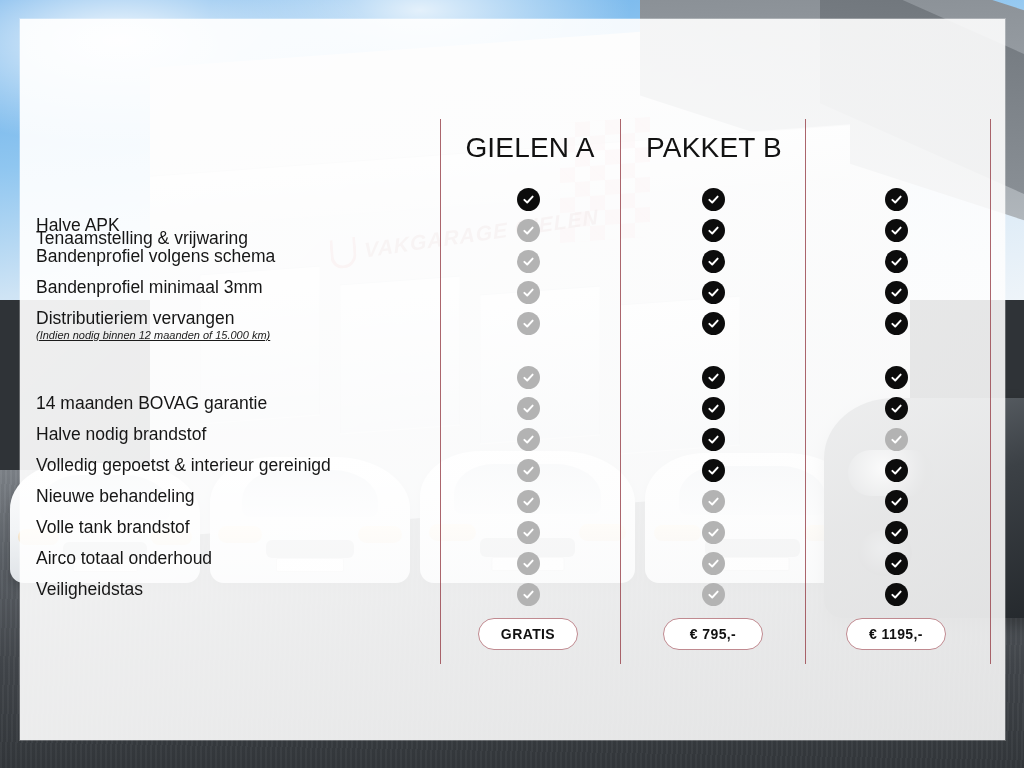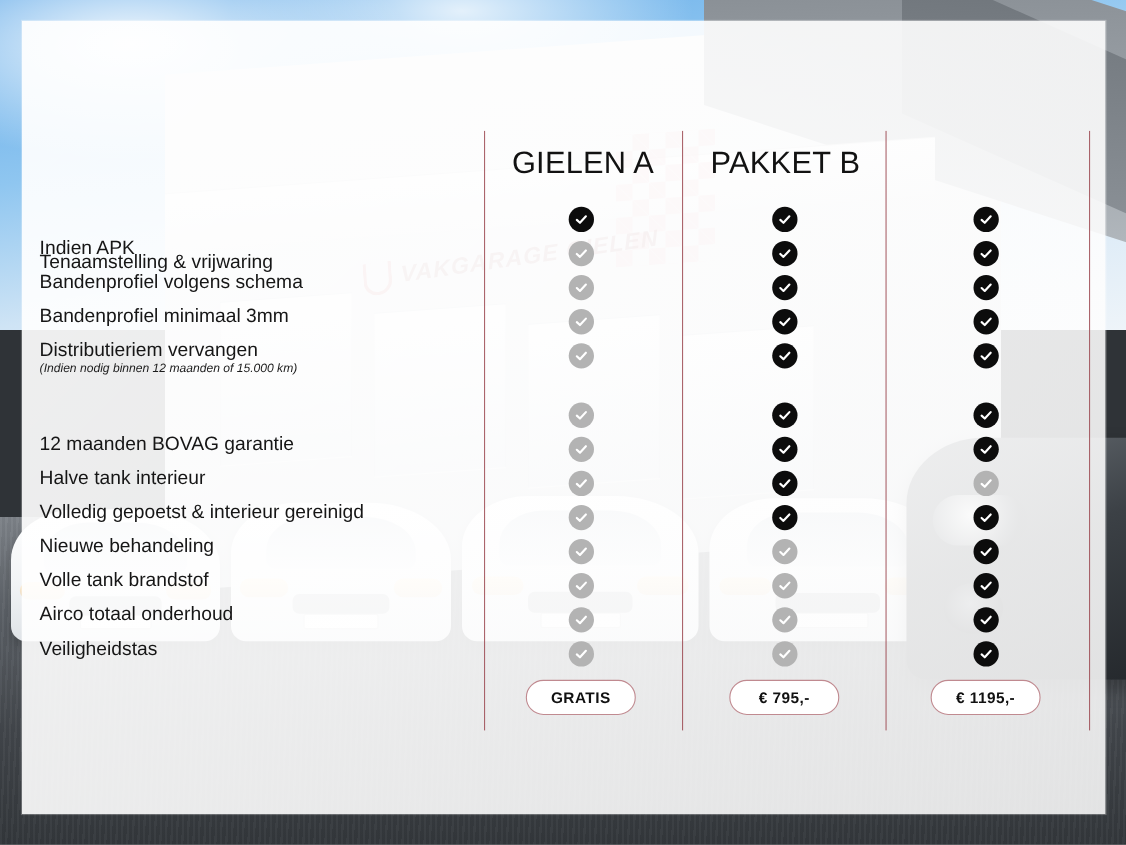--- a/index.html
+++ b/index.html
@@ -268,28 +268,28 @@
 
     <div class="col-divider" style="left:420px; top:100px; height:545px;"></div>
     <div class="col-divider" style="left:600px; top:100px; height:545px;"></div>
     <div class="col-divider" style="left:785px; top:100px; height:545px;"></div>
     <div class="col-divider" style="left:970px; top:100px; height:545px;"></div>
 
     <div class="col-head" style="left:420px; width:180px;">GIELEN A</div>
     <div class="col-head" style="left:603px; width:182px;">PAKKET B</div>
 
     <div class="feature-label" style="top:165px;margin-top:44px;">Tenaamstelling &amp; vrijwaring</div>
-    <div class="feature-label" style="top:196px;">Indien APK</div>
+    <div class="feature-label" style="top:196px;">Halve APK</div>
     <div class="feature-label" style="top:227px;">Bandenprofiel volgens schema</div>
     <div class="feature-label" style="top:258px;">Bandenprofiel minimaal 3mm</div>
     <div class="feature-label" style="top:289px;text-align:center;">Distributieriem vervangen</div>
-    <div class="feature-note" style="top:310px;">(Indien nodig binnen 12 maanden of 15.000 km)</div>
-
-    <div class="feature-label" style="top:374px;">12 maanden BOVAG garantie</div>
-    <div class="feature-label" style="top:405px;">Halve tank interieur</div>
+    <div class="feature-note" style="top:310px;text-decoration:underline;">(Indien nodig binnen 12 maanden of 15.000 km)</div>
+
+    <div class="feature-label" style="top:374px;">14 maanden BOVAG garantie</div>
+    <div class="feature-label" style="top:405px;">Halve nodig brandstof</div>
     <div class="feature-label" style="top:436px;">Volledig gepoetst &amp; interieur gereinigd</div>
     <div class="feature-label" style="top:467px;">Nieuwe behandeling</div>
     <div class="feature-label" style="top:498px;">Volle tank brandstof</div>
     <div class="feature-label" style="top:529px;">Airco totaal onderhoud</div>
     <div class="feature-label" style="top:560px;">Veiligheidstas</div>
 
     <div id="checkmarks">
         <div class="check on" style="left: 497px; top: 169px;">
           <svg viewBox="0 0 20 20" aria-hidden="true">
             <path d="M4.5 10.5 L8.3 14 L15.5 6.2"></path>

